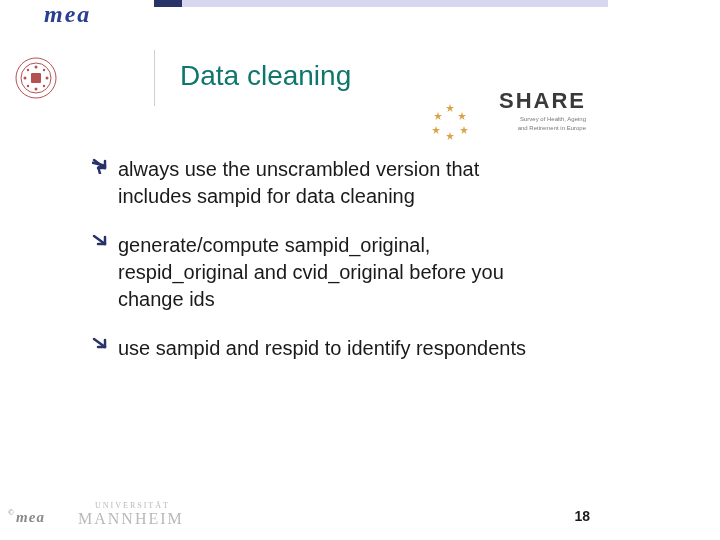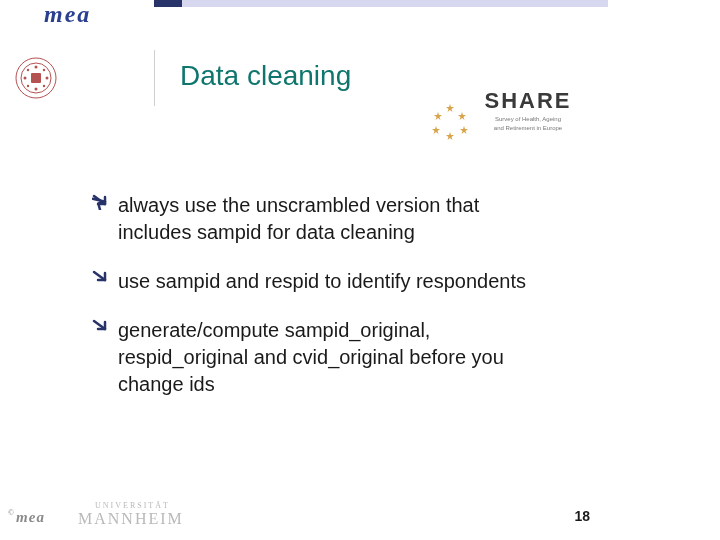--- a/index.html
+++ b/index.html
@@ -13,27 +13,27 @@
   .top-bar .navy { position: absolute; top: 0; left: 154px; height: 7px; width: 28px; background: #28336a; }
   .top-bar .lavender { position: absolute; top: 0; left: 182px; right: 0; height: 7px; background: #d7d7ef; }
 
   
   .title-row { position: absolute; top: 48px; left: 0; right: 0; height: 66px; }
   .seal { position: absolute; left: 14px; top: 8px; width: 44px; height: 44px; }
   .seal svg { width: 44px; height: 44px; }
   .title-divider { position: absolute; left: 154px; top: 2px; width: 1px; height: 56px; background: #cfcfcf; }
   .title-text { position: absolute; left: 180px; top: 12px; font-size: 28px; color: #0f766e; font-family: Liberation Sans, sans-serif; }
 
-  .share-logo { position: absolute; right: 22px; top: 40px; width: 150px; text-align: center; }
+  .share-logo { position: absolute; right: 22px; top: 40px; width: 150px; text-align: right; }
   .share-stars { position: absolute; left: -6px; top: 14px; width: 40px; height: 40px; }
   .share-word { font-family: "Trebuchet MS", Arial, sans-serif; font-size: 22px; font-weight: 600; letter-spacing: 2px; color: #3a3a3a; margin-left: 34px; }
   .share-sub { font-size: 6px; color: #777; line-height: 1.2; margin-left: 34px; margin-top: 2px; }
 
   
-  .body { position: absolute; top: 156px; left: 92px; right: 60px; margin-top: 36px; }
+  .body { position: absolute; top: 156px; left: 92px; right: 60px; }
   .bullet { display: flex; align-items: flex-start; margin-bottom: 22px; }
   .bullet .mark { flex: 0 0 auto; margin-right: 10px; margin-top: 2px; }
   .bullet .mark svg { width: 16px; height: 16px; display: block; }
   .bullet .txt { font-size: 20px; color: #1a1a1a; line-height: 1.35; }
 
   
   .footer { position: absolute; left: 0; right: 0; bottom: 12px; height: 30px; }
   .footer-left { position: absolute; left: 8px; bottom: 2px; font-family: Georgia, serif; }
   .footer-copy { font-size: 8px; color: #8a8a8a; vertical-align: top; }
   .footer-mea { font-style: italic; font-weight: 700; font-size: 15px; letter-spacing: 1px; color: #8a8a8a; margin-left: 2px; }
@@ -108,31 +108,31 @@
       <span class="txt">always use the unscrambled version that includes sampid for data cleaning</span>
     </div>
     <div class="bullet">
       <span class="mark">
         <svg viewBox="0 0 16 16">
             <path d="M2 2 L13 10" stroke="#28336a" stroke-width="2.5" stroke-linecap="round"></path>
             <path d="M13 10 L13 3" stroke="#28336a" stroke-width="2.5" stroke-linecap="round"></path>
             <path d="M13 10 L6 10" stroke="#28336a" stroke-width="2.5" stroke-linecap="round"></path>
           </svg>
       </span>
-      <span class="txt">use sampid and respid to identify respondents</span>
+      <span class="txt">generate/compute sampid_original, respid_original and cvid_original before you change ids</span>
     </div>
     <div class="bullet">
       <span class="mark">
         <svg viewBox="0 0 16 16">
             <path d="M2 2 L13 10" stroke="#28336a" stroke-width="2.5" stroke-linecap="round"></path>
             <path d="M13 10 L13 3" stroke="#28336a" stroke-width="2.5" stroke-linecap="round"></path>
             <path d="M13 10 L6 10" stroke="#28336a" stroke-width="2.5" stroke-linecap="round"></path>
           </svg>
       </span>
-      <span class="txt">generate/compute sampid_original, respid_original and cvid_original before you change ids</span>
+      <span class="txt">use sampid and respid to identify respondents</span>
     </div>
   </div>
 
   <div class="footer">
     <span class="footer-left">
       <span class="footer-copy">©</span><span class="footer-mea">mea</span>
     </span>
     <span class="footer-uni">
       <div class="top">UNIVERSITÄT</div>
       <div class="bot">MANNHEIM</div>

